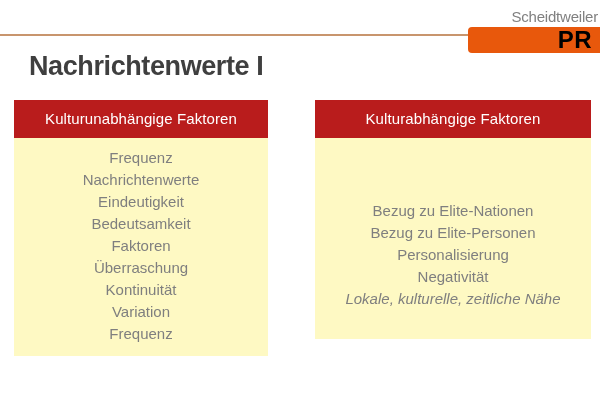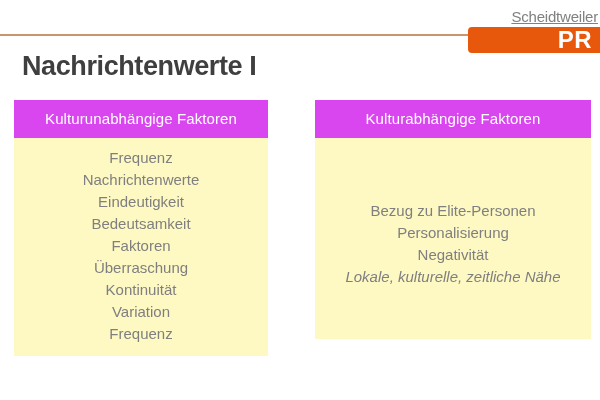--- a/index.html
+++ b/index.html
@@ -39,63 +39,62 @@
   .logo-word {
     position: absolute;
     right: 2px;
     top: 0;
     font-size: 15px;
     font-weight: 400;
     letter-spacing: -0.2px;
     color: #808080;
     line-height: 17px;
     white-space: nowrap;
-    text-decoration: underline;
   }
   .logo-badge {
     position: absolute;
     right: 0;
     top: 19px;
     width: 132px;
     height: 26px;
     background: #e8580c;
     border-radius: 4px 0 0 4px;
   }
   .logo-badge-text {
     position: absolute;
     right: 8px;
     top: 0px;
     font-size: 24px;
     font-weight: 700;
-    color: #ffffff;
+    color: #000000;
     line-height: 26px;
     letter-spacing: 0.5px;
   }
 
   .slide-title {
     position: absolute;
-    left: 22px;
+    left: 29px;
     top: 50px;
     font-size: 27px;
     font-weight: 700;
     color: #3f3f3f;
     letter-spacing: -0.4px;
     line-height: 32px;
     white-space: nowrap;
   }
 
   
   .column {
     position: absolute;
   }
   .column-left  { left: 14px;  top: 100px; width: 254px; }
   .column-right { left: 315px; top: 100px; width: 276px; }
 
   .col-header {
-    background: #d946ef;
+    background: #b91c1c;
     color: #ffffff;
     font-size: 15px;
     font-weight: 400;
     text-align: center;
     line-height: 38px;
     height: 38px;
     letter-spacing: 0.1px;
     white-space: nowrap;
     overflow: hidden;
   }
@@ -143,20 +142,21 @@
       <span class="col-item">Überraschung</span>
       <span class="col-item">Kontinuität</span>
       <span class="col-item">Variation</span>
       <span class="col-item">Frequenz</span>
     </div>
   </div>
 
   <div class="column column-right">
     <div class="col-header">Kulturabhängige Faktoren</div>
     <div class="col-body col-body-right">
+      <span class="col-item">Bezug zu Elite-Nationen</span>
       <span class="col-item">Bezug zu Elite-Personen</span>
       <span class="col-item">Personalisierung</span>
       <span class="col-item">Negativität</span>
       <span class="col-item wrap">Lokale, kulturelle, zeitliche Nähe</span>
     </div>
   </div>
 
 </div>
 
 </body></html>

